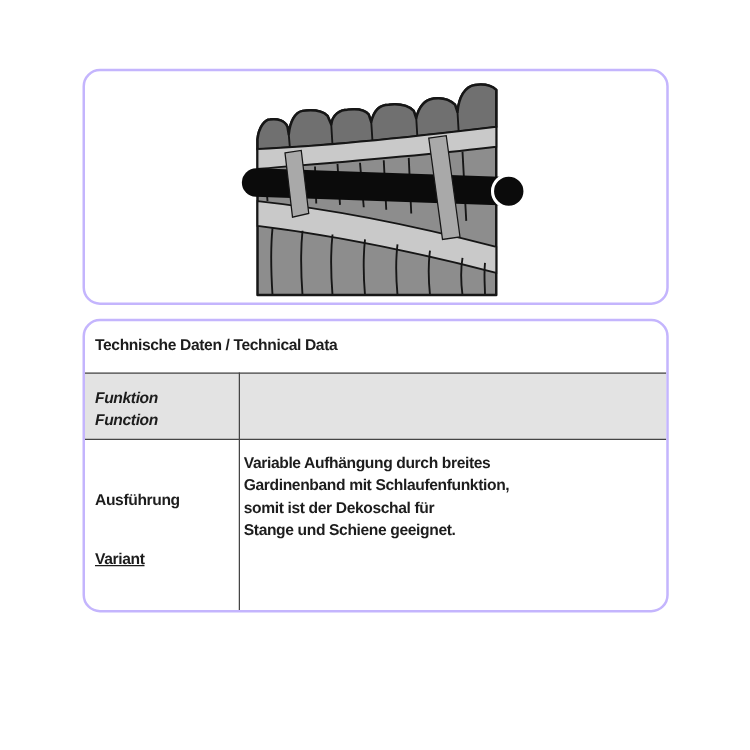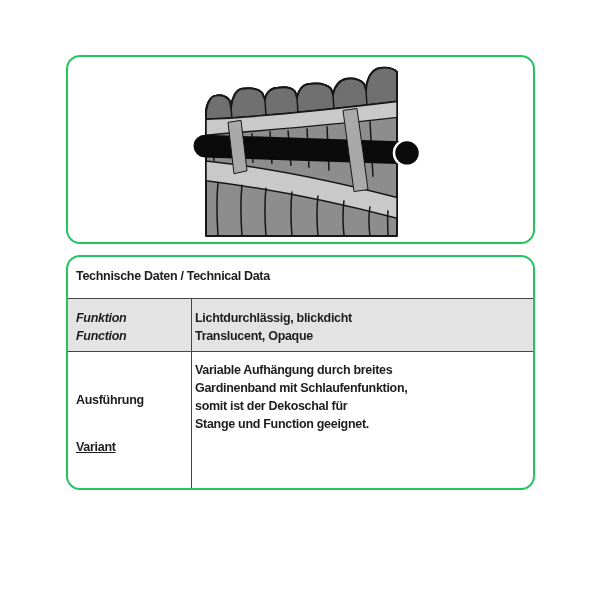--- a/index.html
+++ b/index.html
@@ -1,21 +1,21 @@
 <!DOCTYPE html>
 <html><head>
 <meta charset="utf-8">
 <style>
   html,body { margin:0; padding:0; background:#ffffff; }
   body { width:600px; height:600px; font-family:"Liberation Sans", sans-serif; }
   .canvas { position:relative; width:600px; height:600px; background:#ffffff; overflow:hidden; }
 
   .panel {
     position:absolute; left:66px; width:469px;
-    border:2px solid #22c55e; border-radius:14px;
+    border:2px solid #c4b5fd; border-radius:14px;
     background:#ffffff; box-sizing:border-box;
   }
   .panel-top { top:55px; height:189px; }
   .panel-bottom { top:255px; height:235px; overflow:hidden; }
 
   .curtain { position:absolute; left:124px; top:5px; width:240px; height:178px; }
 
   .txt {
     position:absolute;
     font-weight:bold; font-size:12.5px; line-height:18px;
@@ -75,24 +75,22 @@
 
   <div class="panel panel-bottom">
 
     <div class="txt tbl-title">Technische Daten / Technical Data</div>
 
     <div class="row-shaded"></div>
     <div class="col-divider"></div>
 
     <div class="txt lbl-funktion">Funktion
 Function</div>
-    <div class="txt val-funktion">Lichtdurchlässig, blickdicht
-Translucent, Opaque</div>
 
     <div class="txt lbl-ausfuehrung">Ausführung</div>
     <div class="txt lbl-variant">Variant</div>
     <div class="txt val-variant-de">Variable Aufhängung durch breites
 Gardinenband mit Schlaufenfunktion,
 somit ist der Dekoschal für
-Stange und Function geeignet.</div>
+Stange und Schiene geeignet.</div>
   </div>
 
 </div>
 
 </body></html>

